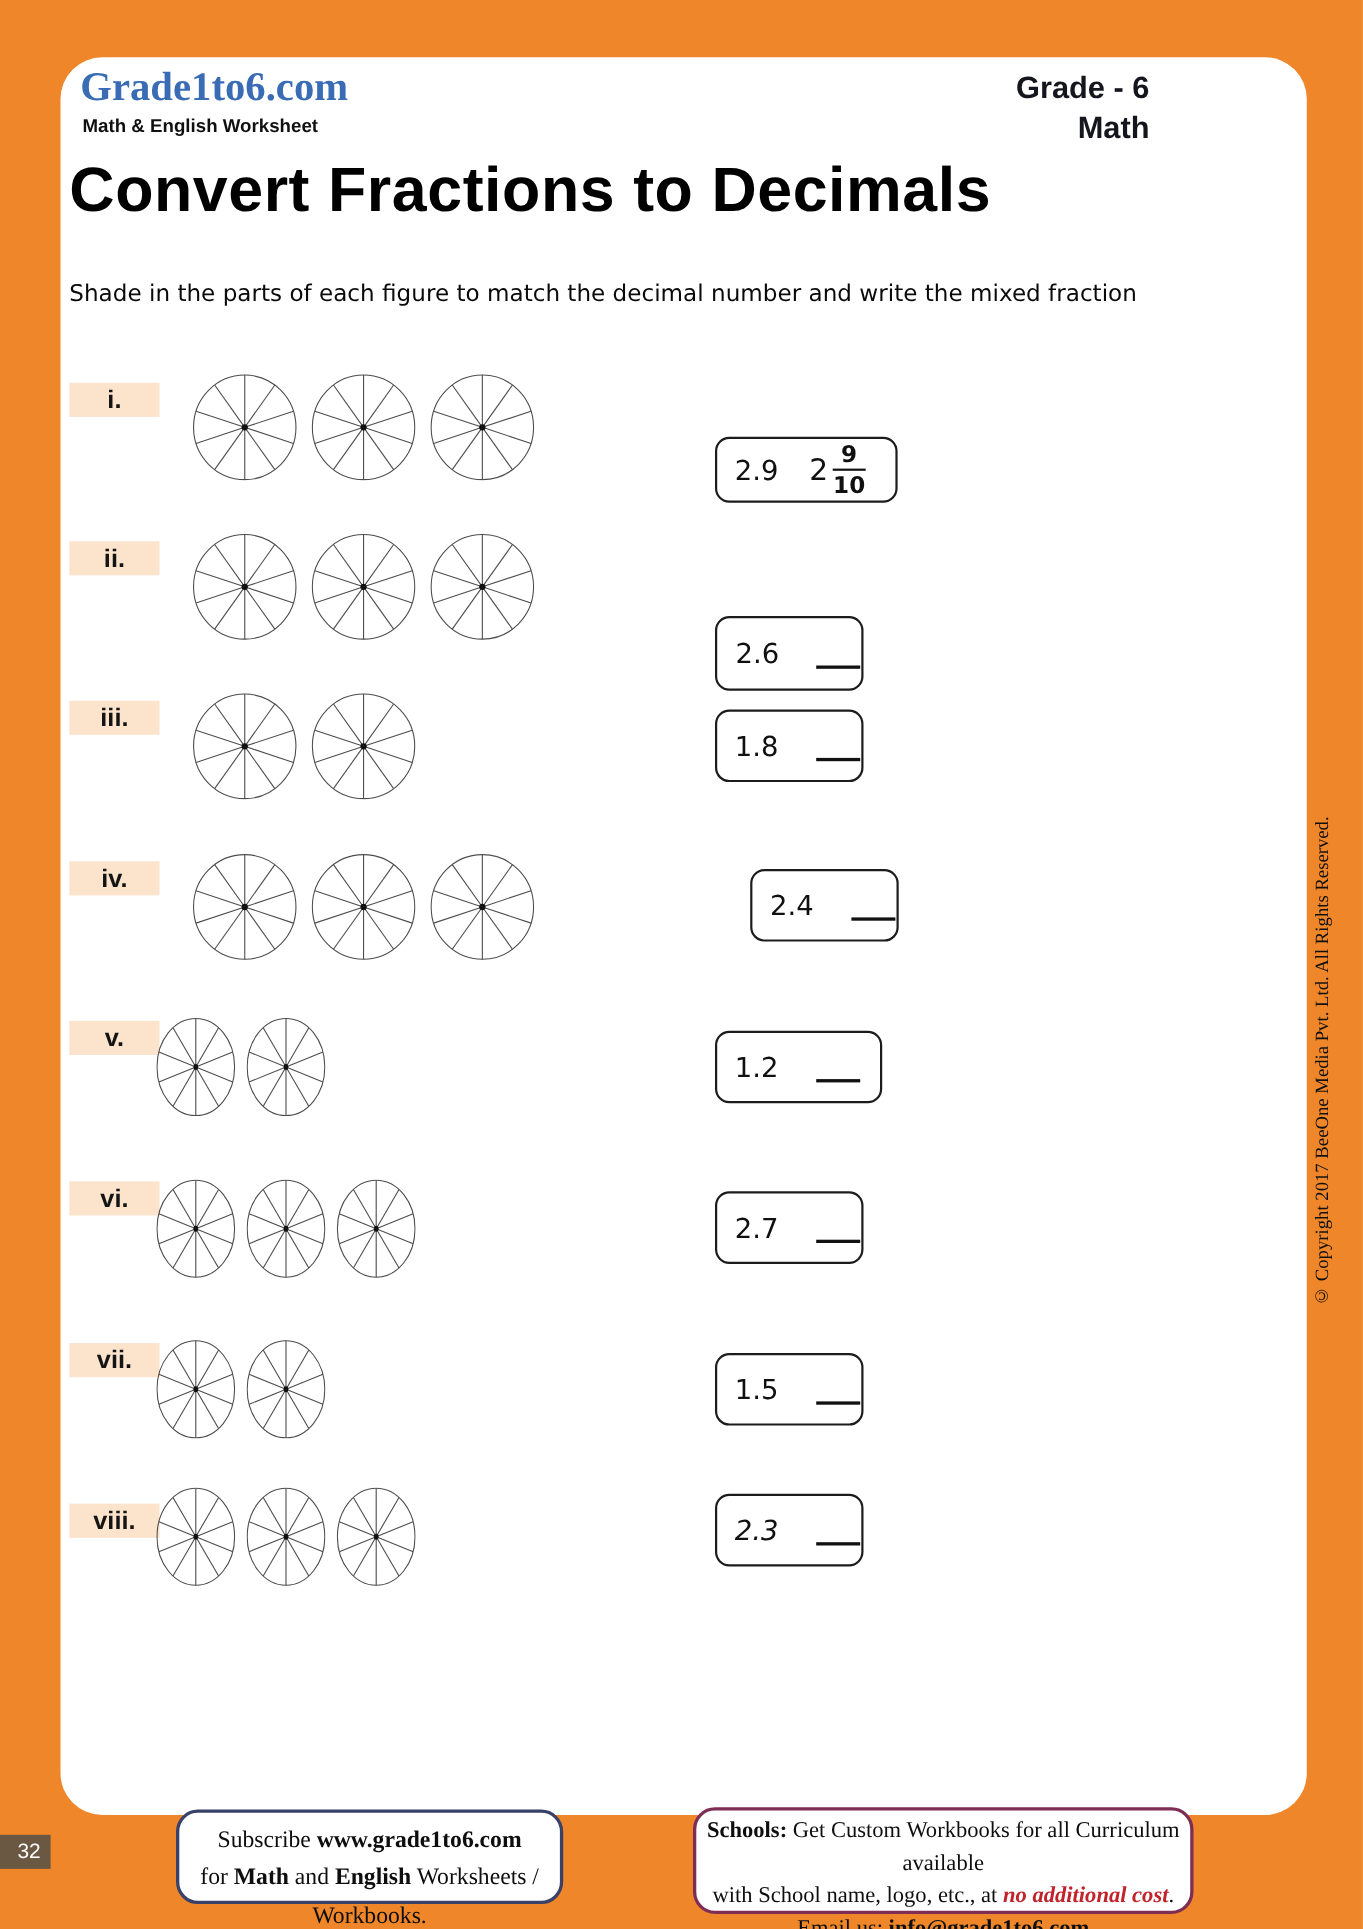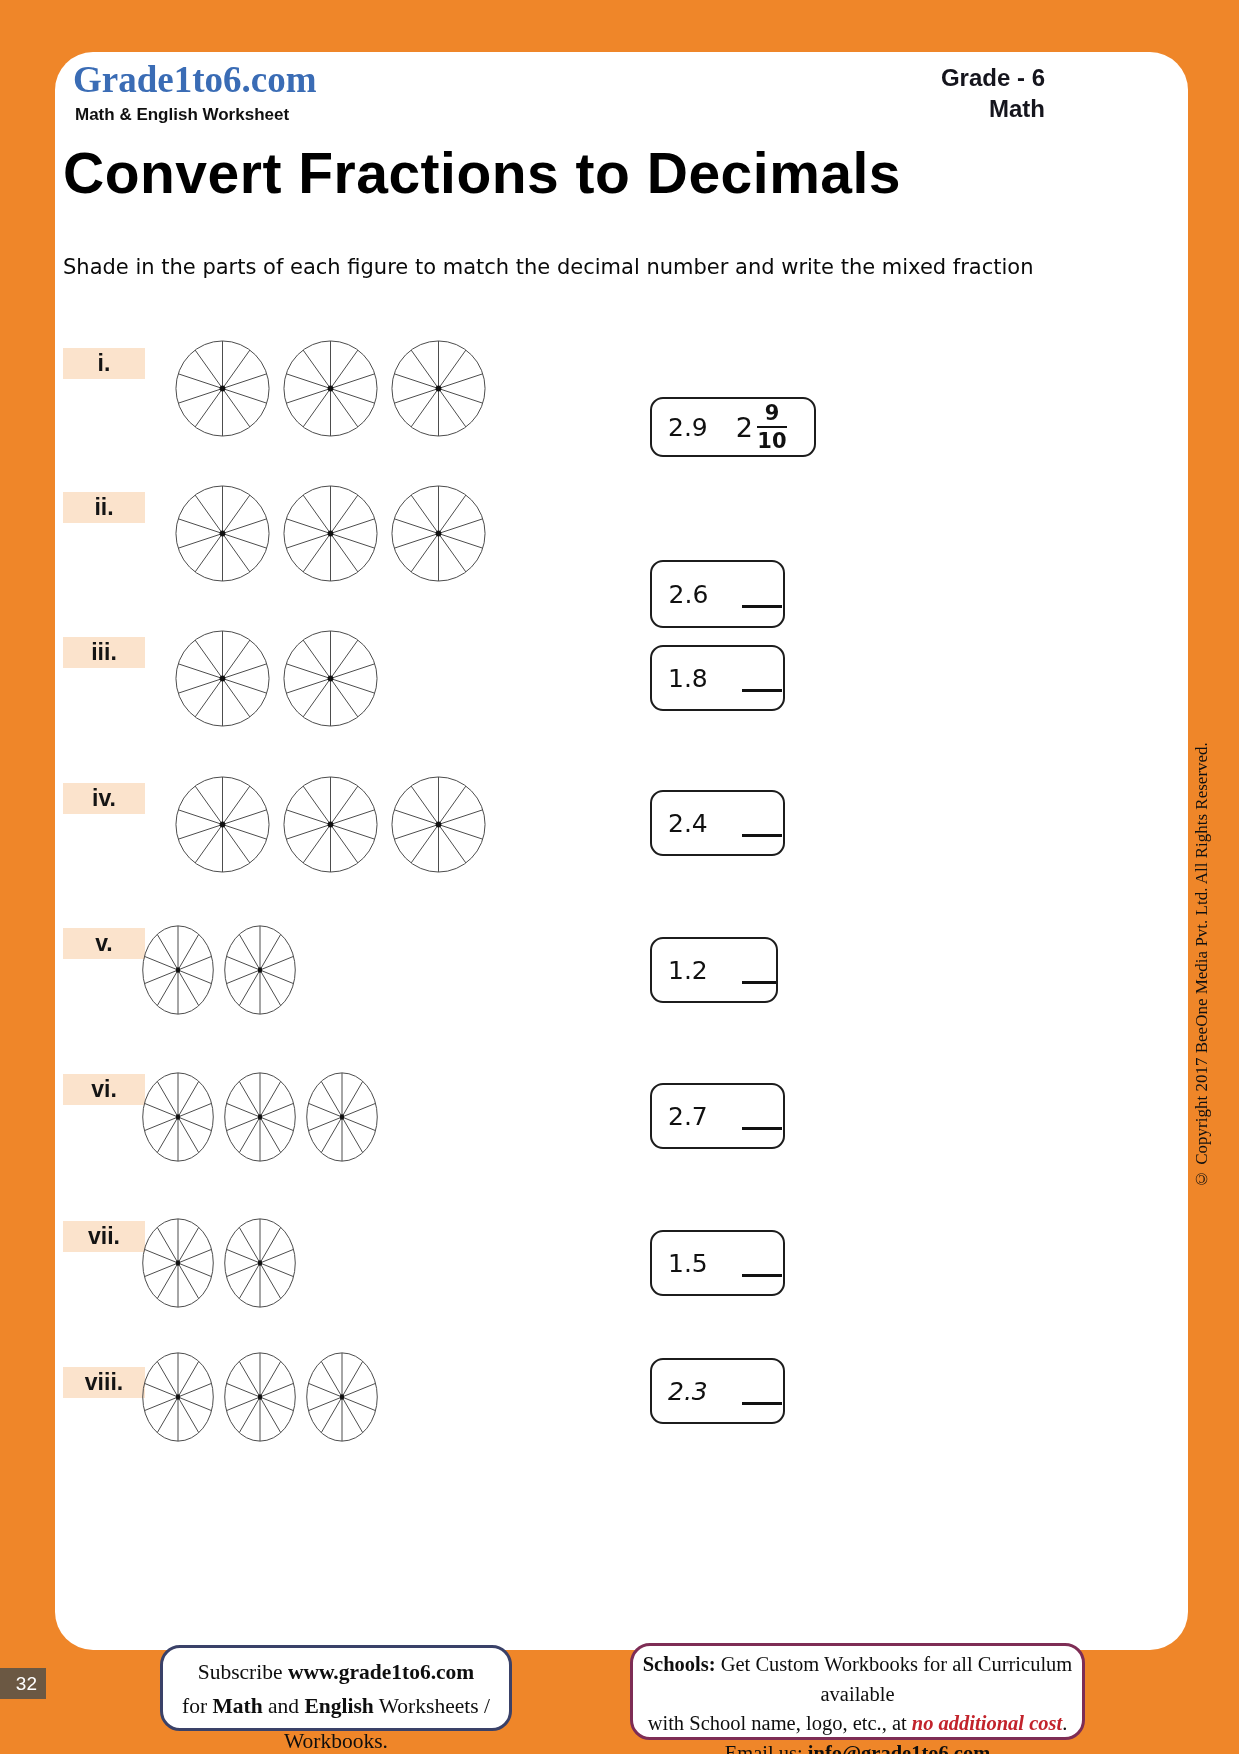--- a/index.html
+++ b/index.html
@@ -4,21 +4,21 @@
 <style>
   html,body{margin:0;padding:0;}
   #page{position:relative;width:1239px;height:1754px;background:#EF8629;overflow:hidden;
         font-family:"Liberation Sans",sans-serif;}
   .card{position:absolute;left:55px;top:52px;width:1133px;height:1598px;background:#ffffff;
         border-radius:38px;}
   
   .logo{position:absolute;left:18px;top:6px;font-family:"Liberation Serif",serif;
         font-weight:bold;font-size:37px;color:#3A6CB5;}
   .tagline{position:absolute;left:20px;top:53px;font-size:17px;font-weight:bold;color:#101010;}
-  .grade{position:absolute;right:143px;top:10px;text-align:right;font-size:24px;font-weight:bold;
+  .grade{position:absolute;right:143px;top:10px;text-align:right;font-size:28px;font-weight:bold;
         color:#15151d;line-height:1.3;}
   
   .title{position:absolute;left:8px;top:88px;font-size:57px;font-weight:bold;color:#000000;
         letter-spacing:0.5px;}
   .instructions{position:absolute;left:8px;top:200px;font-family:"DejaVu Sans",sans-serif;
         font-size:21px;color:#0a0a0a;line-height:1.45;}
   
   .rlabel{position:absolute;left:8px;width:82px;height:31px;background:#FBE3CC;
         display:flex;align-items:center;justify-content:center;
         font-size:23px;font-weight:bold;color:#141414;}
@@ -233,21 +233,21 @@
           <line x1="50" y1="50" x2="3.3982307015374786" y2="34.85816727562757" stroke="#4d4d4d" stroke-width="1" vector-effect="non-scaling-stroke"></line>
           <line x1="50" y1="50" x2="3.3982307015374786" y2="65.14183272437243" stroke="#4d4d4d" stroke-width="1" vector-effect="non-scaling-stroke"></line>
           <line x1="50" y1="50" x2="21.198522637668813" y2="89.64183272437242" stroke="#4d4d4d" stroke-width="1" vector-effect="non-scaling-stroke"></line>
           <line x1="50" y1="50" x2="49.99999999999999" y2="99" stroke="#4d4d4d" stroke-width="1" vector-effect="non-scaling-stroke"></line>
           <line x1="50" y1="50" x2="78.80147736233117" y2="89.64183272437242" stroke="#4d4d4d" stroke-width="1" vector-effect="non-scaling-stroke"></line>
           <line x1="50" y1="50" x2="96.60176929846253" y2="65.14183272437243" stroke="#4d4d4d" stroke-width="1" vector-effect="non-scaling-stroke"></line>
           <line x1="50" y1="50" x2="96.60176929846253" y2="34.858167275627586" stroke="#4d4d4d" stroke-width="1" vector-effect="non-scaling-stroke"></line>
           <line x1="50" y1="50" x2="78.80147736233123" y2="10.358167275627608" stroke="#4d4d4d" stroke-width="1" vector-effect="non-scaling-stroke"></line>
           <circle cx="50" cy="50" r="3" fill="#111"></circle>
         </svg></div>
-      <div class="abox" style="top: 738px; width: 135px; height: 66px;">
+      <div class="abox" style="top: 738px; width: 135px; height: 66px; margin-left: 32px;">
         <span class="dec">2.4</span>
         <span class="blank"></span>
       </div>
       <div class="rlabel" style="top: 876px;">v.</div>
       <div class="circ" style="left: 87px; top: 873px;"><svg viewBox="0 0 100 100" preserveAspectRatio="none" width="72" height="90">
           <circle cx="50" cy="50" r="49" fill="none" stroke="#4d4d4d" stroke-width="1" vector-effect="non-scaling-stroke"></circle>
           <line x1="50" y1="50" x2="50" y2="1" stroke="#4d4d4d" stroke-width="1" vector-effect="non-scaling-stroke"></line>
           <line x1="50" y1="50" x2="21.198522637668823" y2="10.358167275627572" stroke="#4d4d4d" stroke-width="1" vector-effect="non-scaling-stroke"></line>
           <line x1="50" y1="50" x2="3.3982307015374786" y2="34.85816727562757" stroke="#4d4d4d" stroke-width="1" vector-effect="non-scaling-stroke"></line>
           <line x1="50" y1="50" x2="3.3982307015374786" y2="65.14183272437243" stroke="#4d4d4d" stroke-width="1" vector-effect="non-scaling-stroke"></line>
@@ -266,21 +266,21 @@
           <line x1="50" y1="50" x2="3.3982307015374786" y2="34.85816727562757" stroke="#4d4d4d" stroke-width="1" vector-effect="non-scaling-stroke"></line>
           <line x1="50" y1="50" x2="3.3982307015374786" y2="65.14183272437243" stroke="#4d4d4d" stroke-width="1" vector-effect="non-scaling-stroke"></line>
           <line x1="50" y1="50" x2="21.198522637668813" y2="89.64183272437242" stroke="#4d4d4d" stroke-width="1" vector-effect="non-scaling-stroke"></line>
           <line x1="50" y1="50" x2="49.99999999999999" y2="99" stroke="#4d4d4d" stroke-width="1" vector-effect="non-scaling-stroke"></line>
           <line x1="50" y1="50" x2="78.80147736233117" y2="89.64183272437242" stroke="#4d4d4d" stroke-width="1" vector-effect="non-scaling-stroke"></line>
           <line x1="50" y1="50" x2="96.60176929846253" y2="65.14183272437243" stroke="#4d4d4d" stroke-width="1" vector-effect="non-scaling-stroke"></line>
           <line x1="50" y1="50" x2="96.60176929846253" y2="34.858167275627586" stroke="#4d4d4d" stroke-width="1" vector-effect="non-scaling-stroke"></line>
           <line x1="50" y1="50" x2="78.80147736233123" y2="10.358167275627608" stroke="#4d4d4d" stroke-width="1" vector-effect="non-scaling-stroke"></line>
           <circle cx="50" cy="50" r="3" fill="#111"></circle>
         </svg></div>
-      <div class="abox" style="top: 885px; width: 128px; height: 66px;">
+      <div class="abox" style="top: 885px; width: 152px; height: 66px;">
         <span class="dec">1.2</span>
         <span class="blank"></span>
       </div>
       <div class="rlabel" style="top: 1022px;">vi.</div>
       <div class="circ" style="left: 87px; top: 1020px;"><svg viewBox="0 0 100 100" preserveAspectRatio="none" width="72" height="90">
           <circle cx="50" cy="50" r="49" fill="none" stroke="#4d4d4d" stroke-width="1" vector-effect="non-scaling-stroke"></circle>
           <line x1="50" y1="50" x2="50" y2="1" stroke="#4d4d4d" stroke-width="1" vector-effect="non-scaling-stroke"></line>
           <line x1="50" y1="50" x2="21.198522637668823" y2="10.358167275627572" stroke="#4d4d4d" stroke-width="1" vector-effect="non-scaling-stroke"></line>
           <line x1="50" y1="50" x2="3.3982307015374786" y2="34.85816727562757" stroke="#4d4d4d" stroke-width="1" vector-effect="non-scaling-stroke"></line>
           <line x1="50" y1="50" x2="3.3982307015374786" y2="65.14183272437243" stroke="#4d4d4d" stroke-width="1" vector-effect="non-scaling-stroke"></line>

